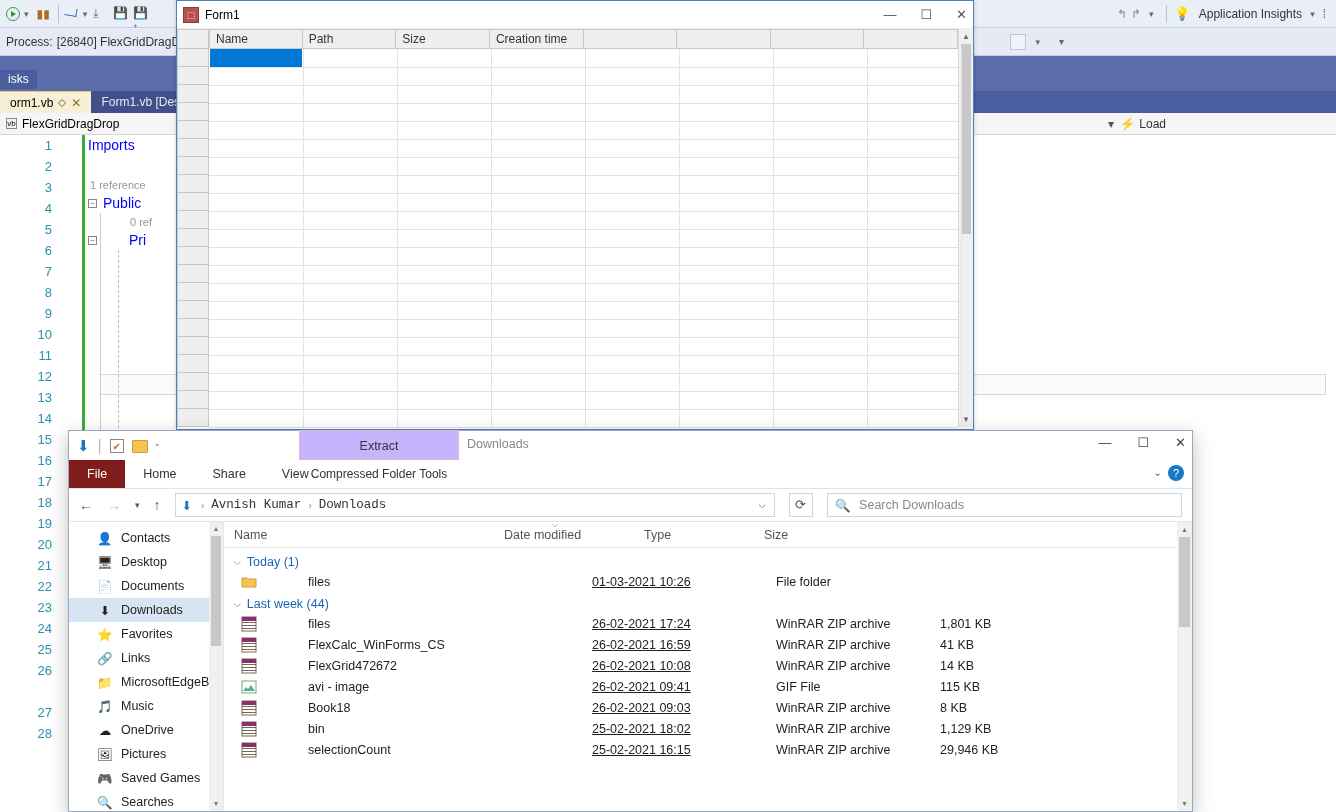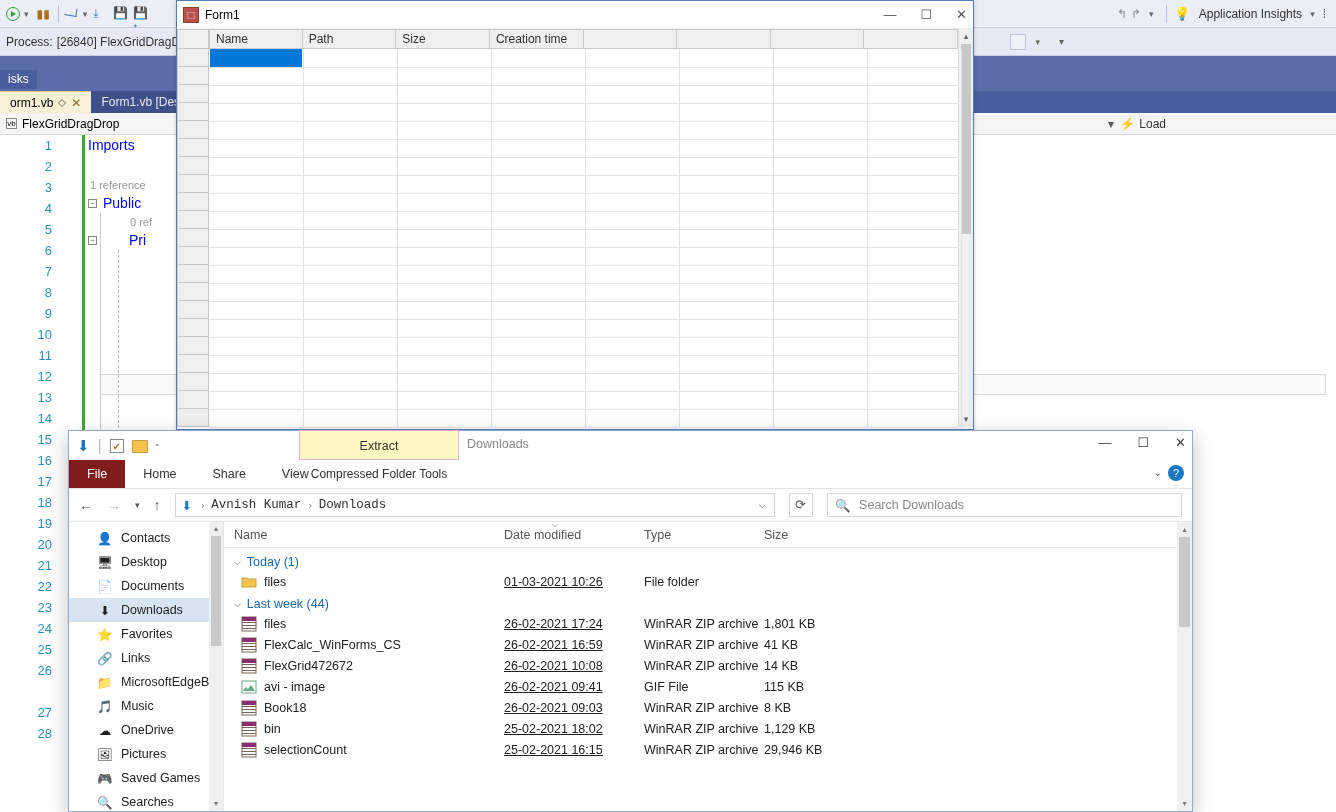--- a/index.html
+++ b/index.html
@@ -72,21 +72,21 @@
 
 
 .explorer { position:absolute; left:68px; top:430px; width:1125px; height:382px; background:#fff; border:1px solid #9aa7c8; box-shadow:0 6px 18px rgba(0,0,0,.25); }
 .explorer .titlebar { height:30px; display:flex; align-items:flex-start; }
 .explorer .qat { height:30px; display:flex; align-items:center; padding-left:8px; gap:8px; }
 .explorer .qat .dlico { color:#1979c4; font-size:15px; }
 .explorer .qat .chk { width:14px;height:14px;border:1px solid #888; display:inline-flex; align-items:center; justify-content:center; font-size:10px; color:#b36b2e; }
 .explorer .qat .folder { width:16px;height:13px;background:#f5c350; border:1px solid #caa040; border-radius:1px; }
 .explorer .qat .dd { font-size:9px; color:#555; }
 .explorer .extract-tab { position:absolute; left:230px; top:-1px; width:160px; }
-.explorer .extract-tab .head { background:#fef9c3; height:30px; text-align:center; font-size:12.5px; color:#333; line-height:30px; border:1px solid #e9b0cf; }
+.explorer .extract-tab .head { background:#c4b5fd; height:30px; text-align:center; font-size:12.5px; color:#333; line-height:30px; border:1px solid #e9b0cf; }
 .explorer .extract-tab .sub { height:28px; text-align:center; font-size:12px; color:#333; line-height:28px; }
 .explorer .dl-title { position:absolute; left:398px; top:6px; font-size:12.5px; color:#888; }
 .explorer .winbtns { position:absolute; right:6px; top:4px; display:flex; gap:26px; font-size:13px; color:#444; }
 
 .explorer .ribbon-tabs { position:absolute; left:0; top:29px; height:28px; display:flex; align-items:stretch; font-size:12.5px; }
 .explorer .ribbon-tabs .rtab { padding:0 18px; line-height:28px; color:#333; cursor:pointer; }
 .explorer .ribbon-tabs .file { background:#7f1d1d; color:#fff; }
 .explorer .helpcir { position:absolute; right:8px; top:34px; width:16px;height:16px;border-radius:50%; background:#1979c4; color:#fff; font-size:11px; text-align:center; line-height:16px; }
 .explorer .chev { position:absolute; right:30px; top:36px; font-size:10px; color:#555; }
 
@@ -110,21 +110,21 @@
 .explorer .side-scroll .arrow { height:14px; text-align:center; font-size:8px; color:#777; line-height:14px; }
 .explorer .side-scroll .thumb { position:absolute; top:14px; left:2px; right:2px; height:110px; background:#c8c8c8; }
 
 .explorer .main { flex:1; position:relative; font-size:12.5px; color:#222; }
 .explorer .colhead { position:absolute; left:0; top:0; right:16px; height:26px; border-bottom:1px solid #e7e7e7; display:flex; align-items:center; }
 .explorer .colhead .c { padding:0 10px; color:#555; border-right:1px solid transparent; position:relative; }
 .explorer .colhead .sort { position:absolute; left:328px; top:-2px; font-size:8px; color:#777; }
 .explorer .list { position:absolute; left:0; top:28px; right:16px; bottom:0; overflow:hidden; }
 .explorer .group { padding:5px 0 2px 10px; color:#1766b3; display:flex; align-items:center; gap:6px; }
 .explorer .group .g-caret { font-size:9px; color:#5b7aa8; }
-.explorer .row { height:21px; display:flex; align-items:center; padding-left:16px; }
+.explorer .row { height:21px; display:flex; align-items:center; padding-left:16px;gap:44px; }
 .explorer .row .ficon { width:18px; margin-right:6px; display:inline-flex; justify-content:center; }
 .explorer .row .nm { flex:0 0 240px; }
 .explorer .row .dm { flex:0 0 140px;text-decoration:underline; }
 .explorer .row .tp { flex:0 0 120px; }
 .explorer .row .sz { flex:0 0 70px; text-align:left; }
 .explorer .msb { position:absolute; right:0; top:0; bottom:0; width:15px; background:#f0f0f0; }
 .explorer .msb .arrow { height:15px; text-align:center; font-size:8px; color:#777; line-height:15px; }
 .explorer .msb .thumb { position:absolute; top:15px; left:2px; right:2px; height:90px; background:#c8c8c8; }
 
 

